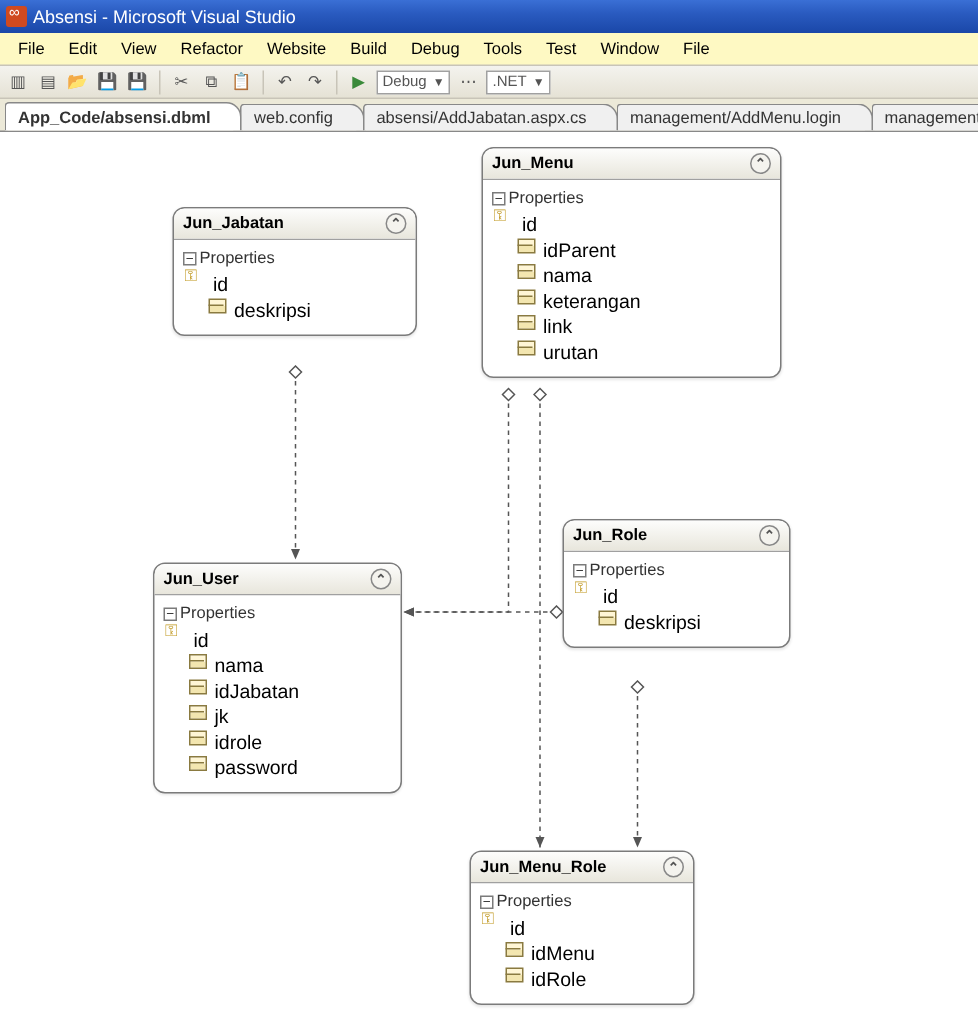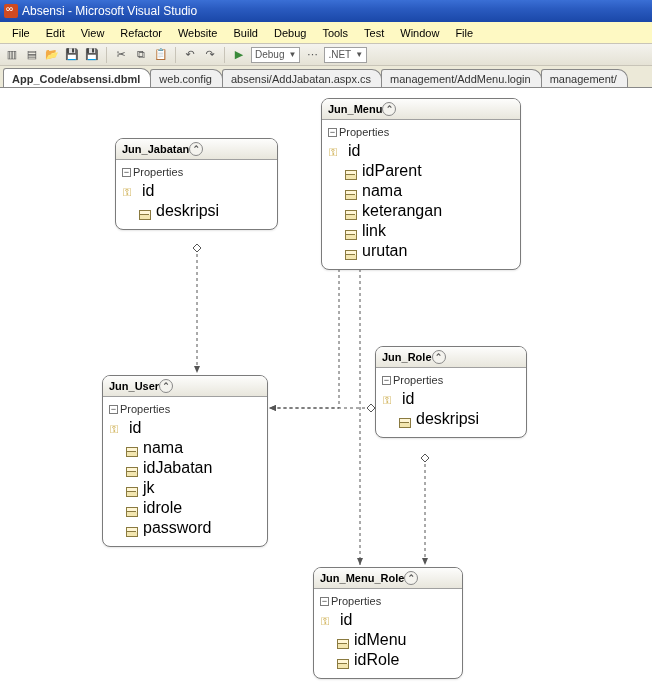--- a/index.html
+++ b/index.html
@@ -82,21 +82,21 @@
     align-items: flex-end;
     padding: 0 3px;
     border-bottom: 1px solid #888;
     gap: 0;
   }
   .tab {
     background: #f0f0f0;
     border: 1px solid #888;
     border-bottom: none;
     border-radius: 3px 10px 0 0;
-    padding: 3px 10px 2px 8px;
+    padding: 3px 20px 2px 8px;
     font-size: 11px;
     color: #333;
     margin-right: -1px;
     position: relative;
     cursor: default;
     white-space: nowrap;
   }
   .tab.active {
     background: #fff;
     font-weight: bold;
@@ -120,20 +120,21 @@
     box-shadow: 0 1px 2px rgba(0,0,0,0.1);
     width: 150px;
   }
   .entity-header {
     background: linear-gradient(to bottom, #fdfdfc, #e8e6dc);
     border-bottom: 1px solid #a0a0a0;
     border-radius: 7px 7px 0 0;
     padding: 3px 6px;
     display: flex;
     align-items: center;
+    justify-content: space-between;
     font-weight: bold;
     font-size: 11px;
   }
   .chevrons {
     width: 14px; height: 14px;
     border: 1px solid #888;
     border-radius: 50%;
     display: flex;
     align-items: center; justify-content: center;
     font-size: 9px;
@@ -153,24 +154,24 @@
     width: 9px; height: 9px;
     border: 1px solid #7b7b7b;
     display: inline-flex;
     align-items: center; justify-content: center;
     font-size: 9px;
     line-height: 5px;
     background: #fff;
     cursor: pointer;
   }
   .prop-row {
-    display: flex; align-items: flex-end;
+    display: flex; align-items: flex-start;
     gap: 4px;
     padding: 1px 0 1px 18px;
-    font-size: 16px;
+    font-size: 13px;
   }
   .key-icon {
     width: 14px; height: 10px;
     display: inline-block;
     position: relative;
   }
   .key-icon::before {
     content: "⚿";
     font-size: 11px;
     color: #c09820;

